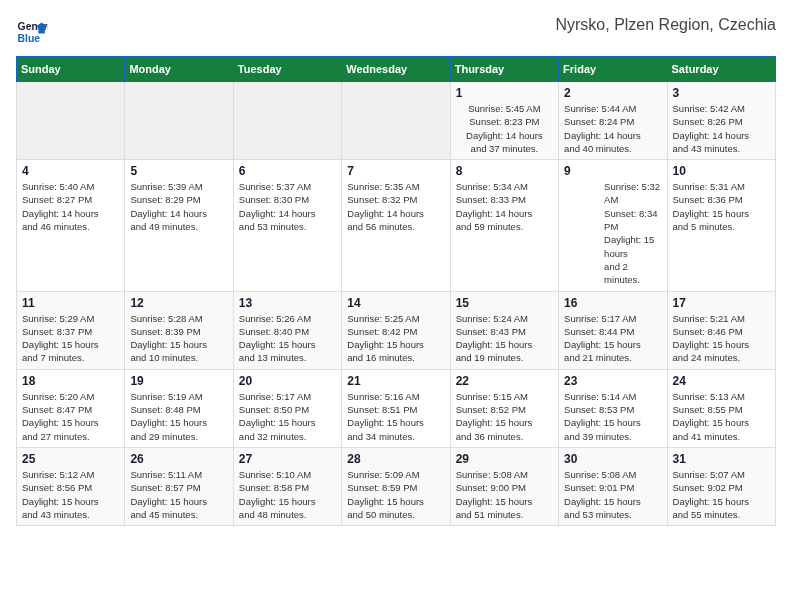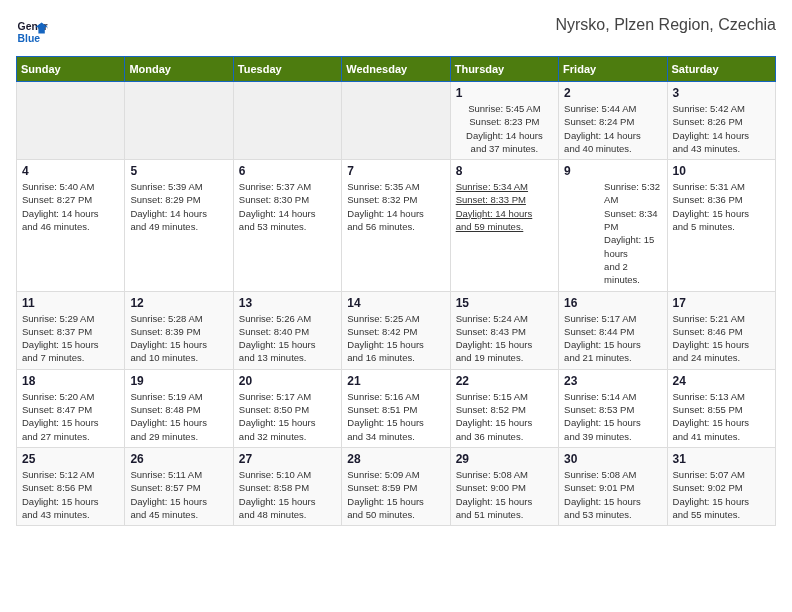--- a/index.html
+++ b/index.html
@@ -36,21 +36,21 @@
     .calendar-subtitle {
       font-size: 16px;
       color: #444;
     }
     table {
       width: 100%;
       border-collapse: collapse;
       font-size: 10.5px;
     }
     thead tr {
-      background: #4d7c0f;
+      background: #15803d;
       color: #fff;
     }
     thead th {
       padding: 6px 4px;
       text-align: left;
       font-weight: bold;
       font-size: 11px;
       border: 1px solid #1565c0;
     }
     tbody tr {
@@ -165,21 +165,21 @@
         </td>
         <td>
           <div class="day-number">7</div>
           <div class="day-info" style="white-space: pre-line;">Sunrise: 5:35 AM
 Sunset: 8:32 PM
 Daylight: 14 hours
 and 56 minutes.</div>
         </td>
         <td>
           <div class="day-number">8</div>
-          <div class="day-info" style="white-space: pre-line; text-decoration: underline;">Sunrise: 5:34 AM
+          <div class="day-info" style="white-space: pre-line;">Sunrise: 5:34 AM
 Sunset: 8:33 PM
 Daylight: 14 hours
 and 59 minutes.</div>
         </td>
         <td>
           <div class="day-number">9</div>
           <div class="day-info" style="white-space: pre-line; margin-left: 40px;">Sunrise: 5:32 AM
 Sunset: 8:34 PM
 Daylight: 15 hours
 and 2 minutes.</div>

